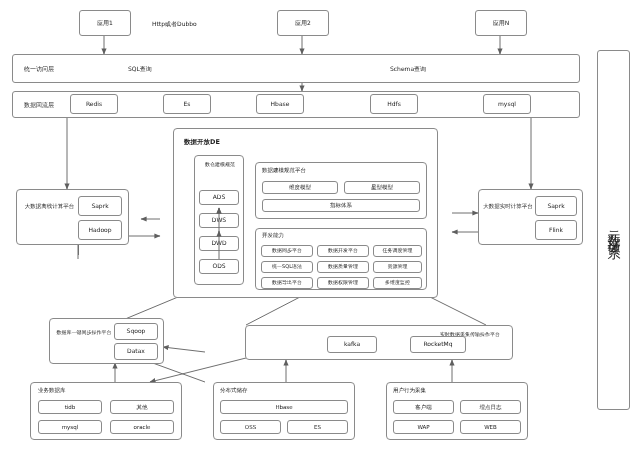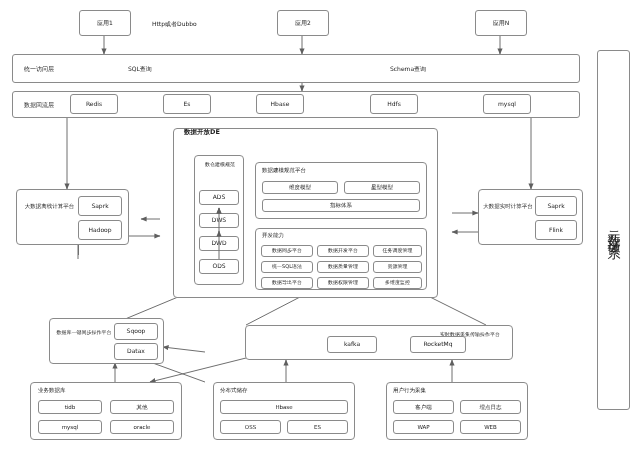--- a/index.html
+++ b/index.html
@@ -114,21 +114,21 @@
     <span>Hbase</span>
   </div>
   <div class="bx f6" style="left:370px;top:94px;width:48px;height:20px;">
     <span>Hdfs</span>
   </div>
   <div class="bx f6" style="left:483px;top:94px;width:48px;height:20px;">
     <span>mysql</span>
   </div>
 
   <div class="group" style="left:173px;top:128px;width:265px;height:170px;"></div>
-  <div class="grp-title f65 bold" style="left:184px;top:128px;">数据开放DE</div>
+  <div class="grp-title f65 bold" style="left:184px;top:138px;">数据开放DE</div>
 
   <div class="group" style="left:194px;top:155px;width:50px;height:130px;"></div>
   <div class="grp-title f5" style="left:199px;top:161px;width:42px;text-align:center;white-space:normal;line-height:1.25;">数仓建模规范</div>
   <div class="bx f6" style="left:199px;top:190px;width:40px;height:15px;">
     <span>ADS</span>
   </div>
   <div class="bx f6" style="left:199px;top:213px;width:40px;height:15px;">
     <span>DWS</span>
   </div>
   <div class="bx f6" style="left:199px;top:236px;width:40px;height:15px;">

